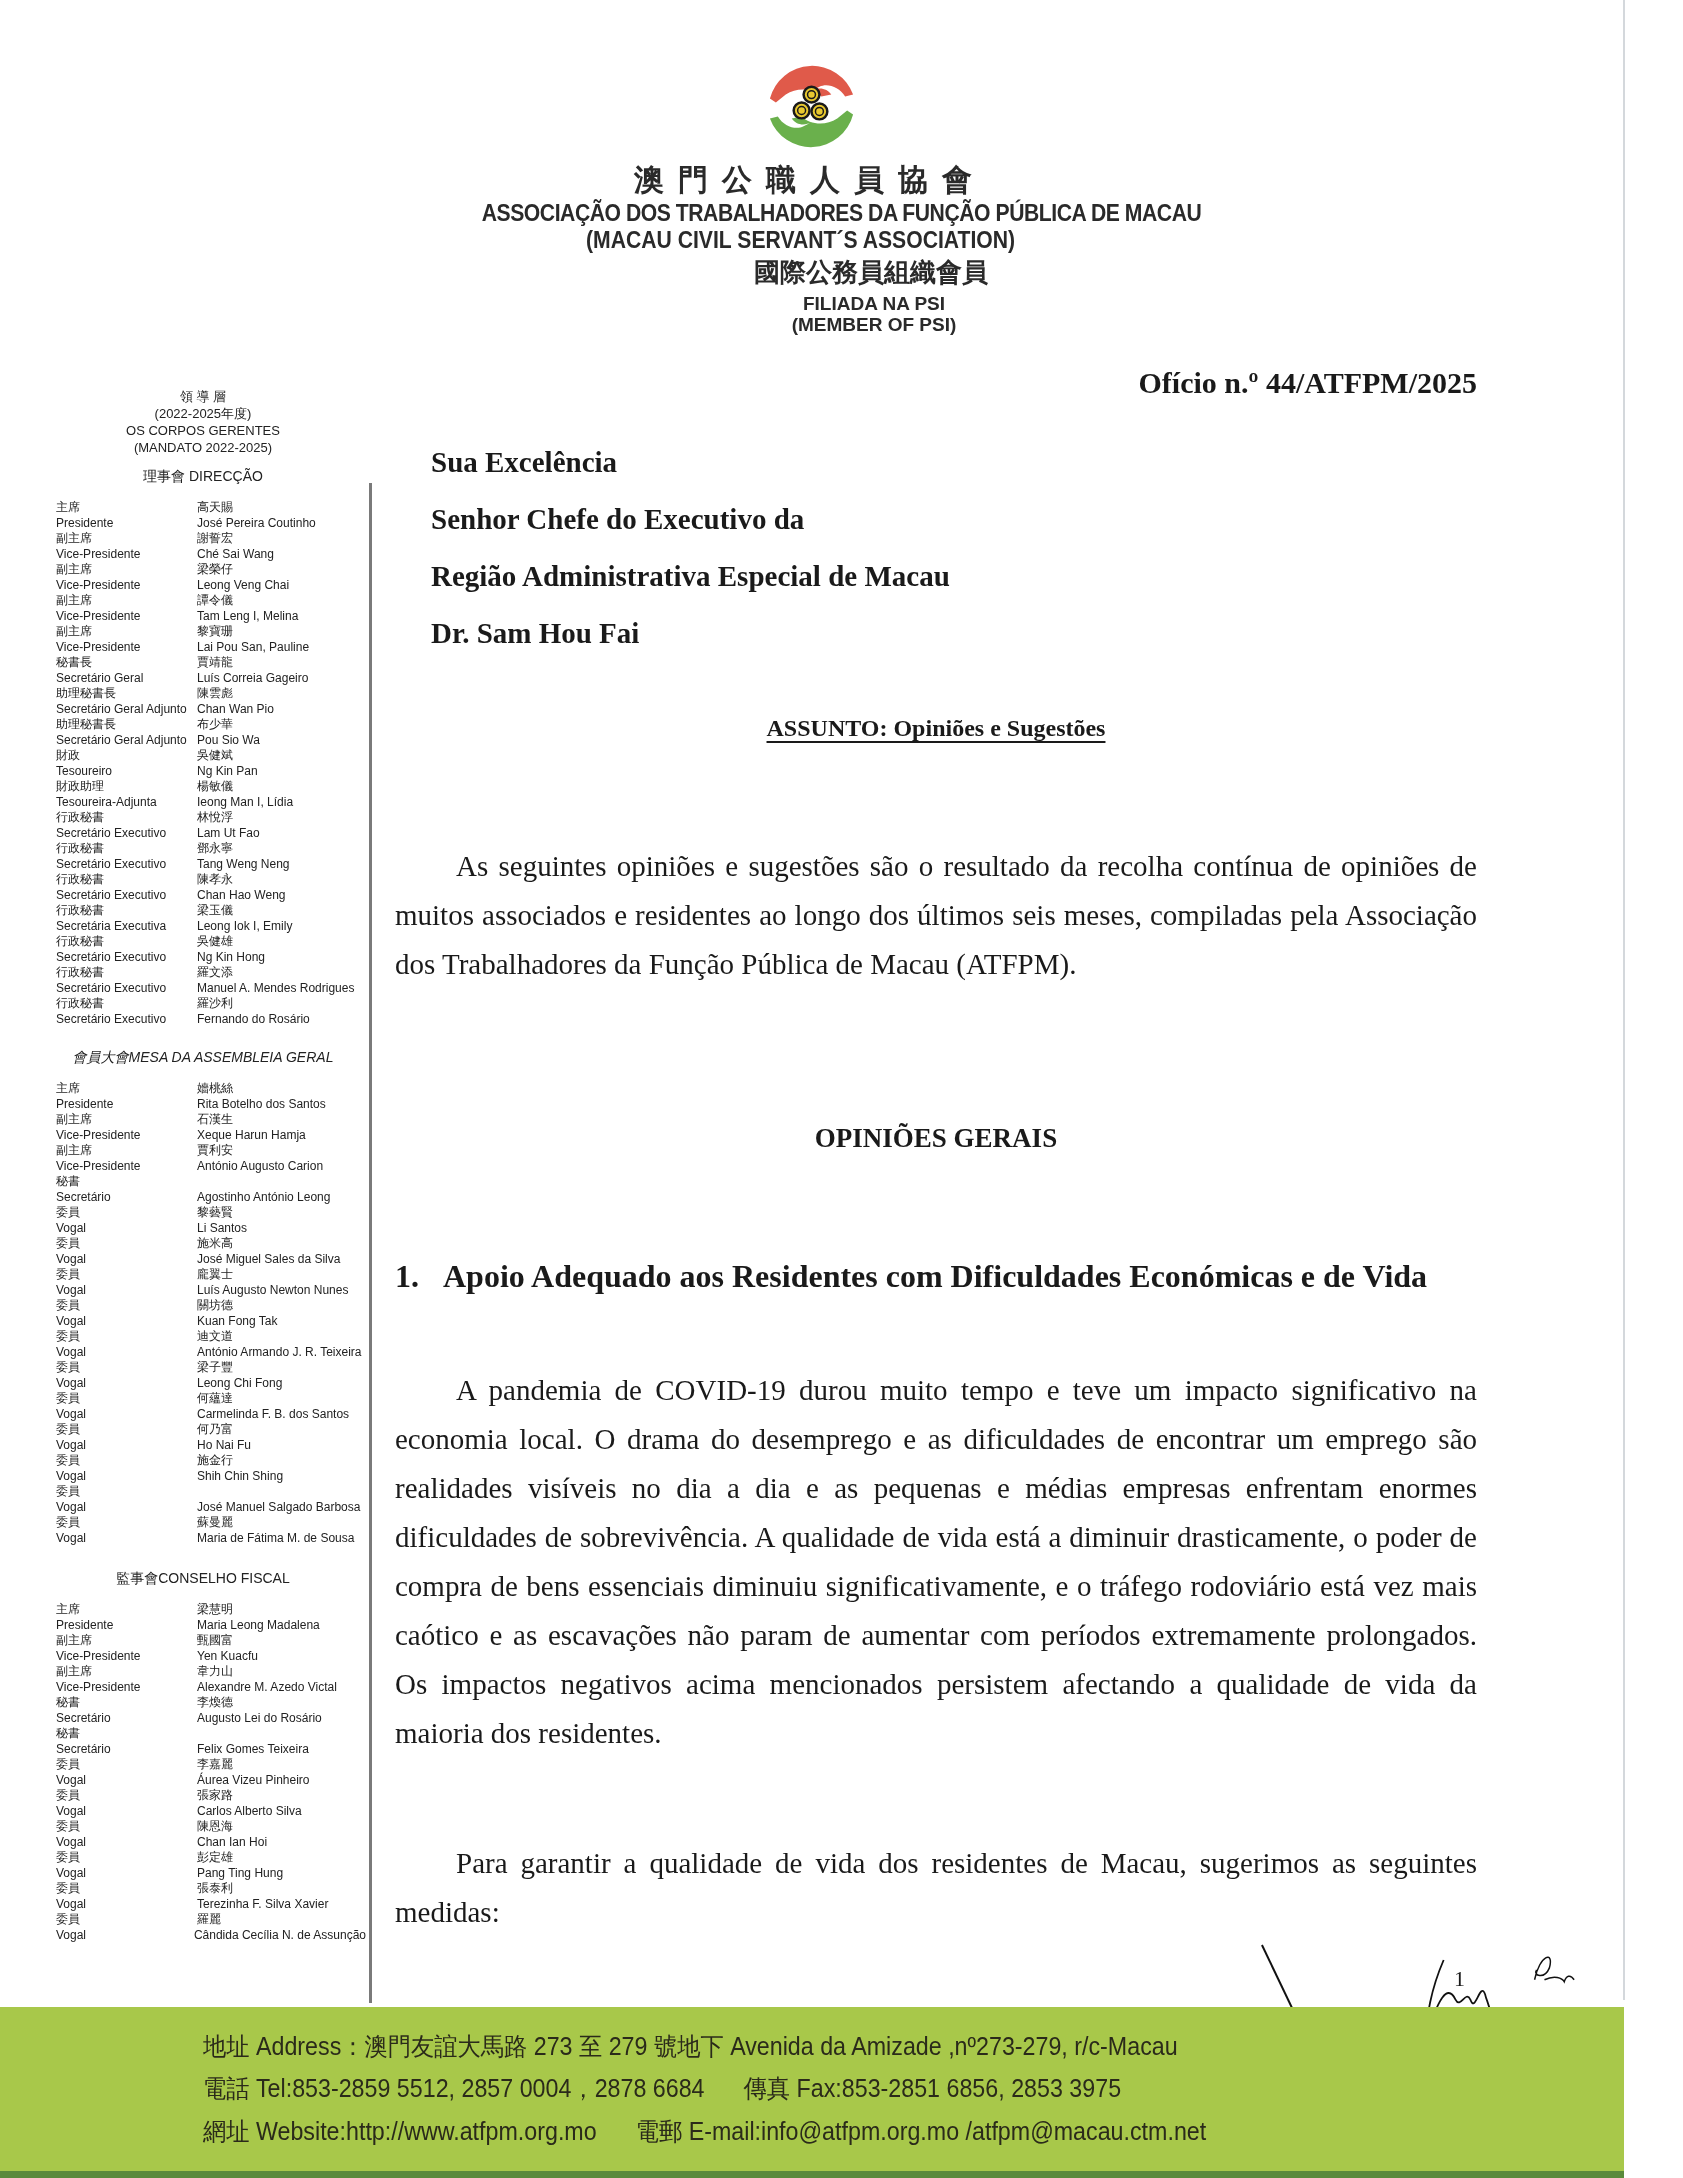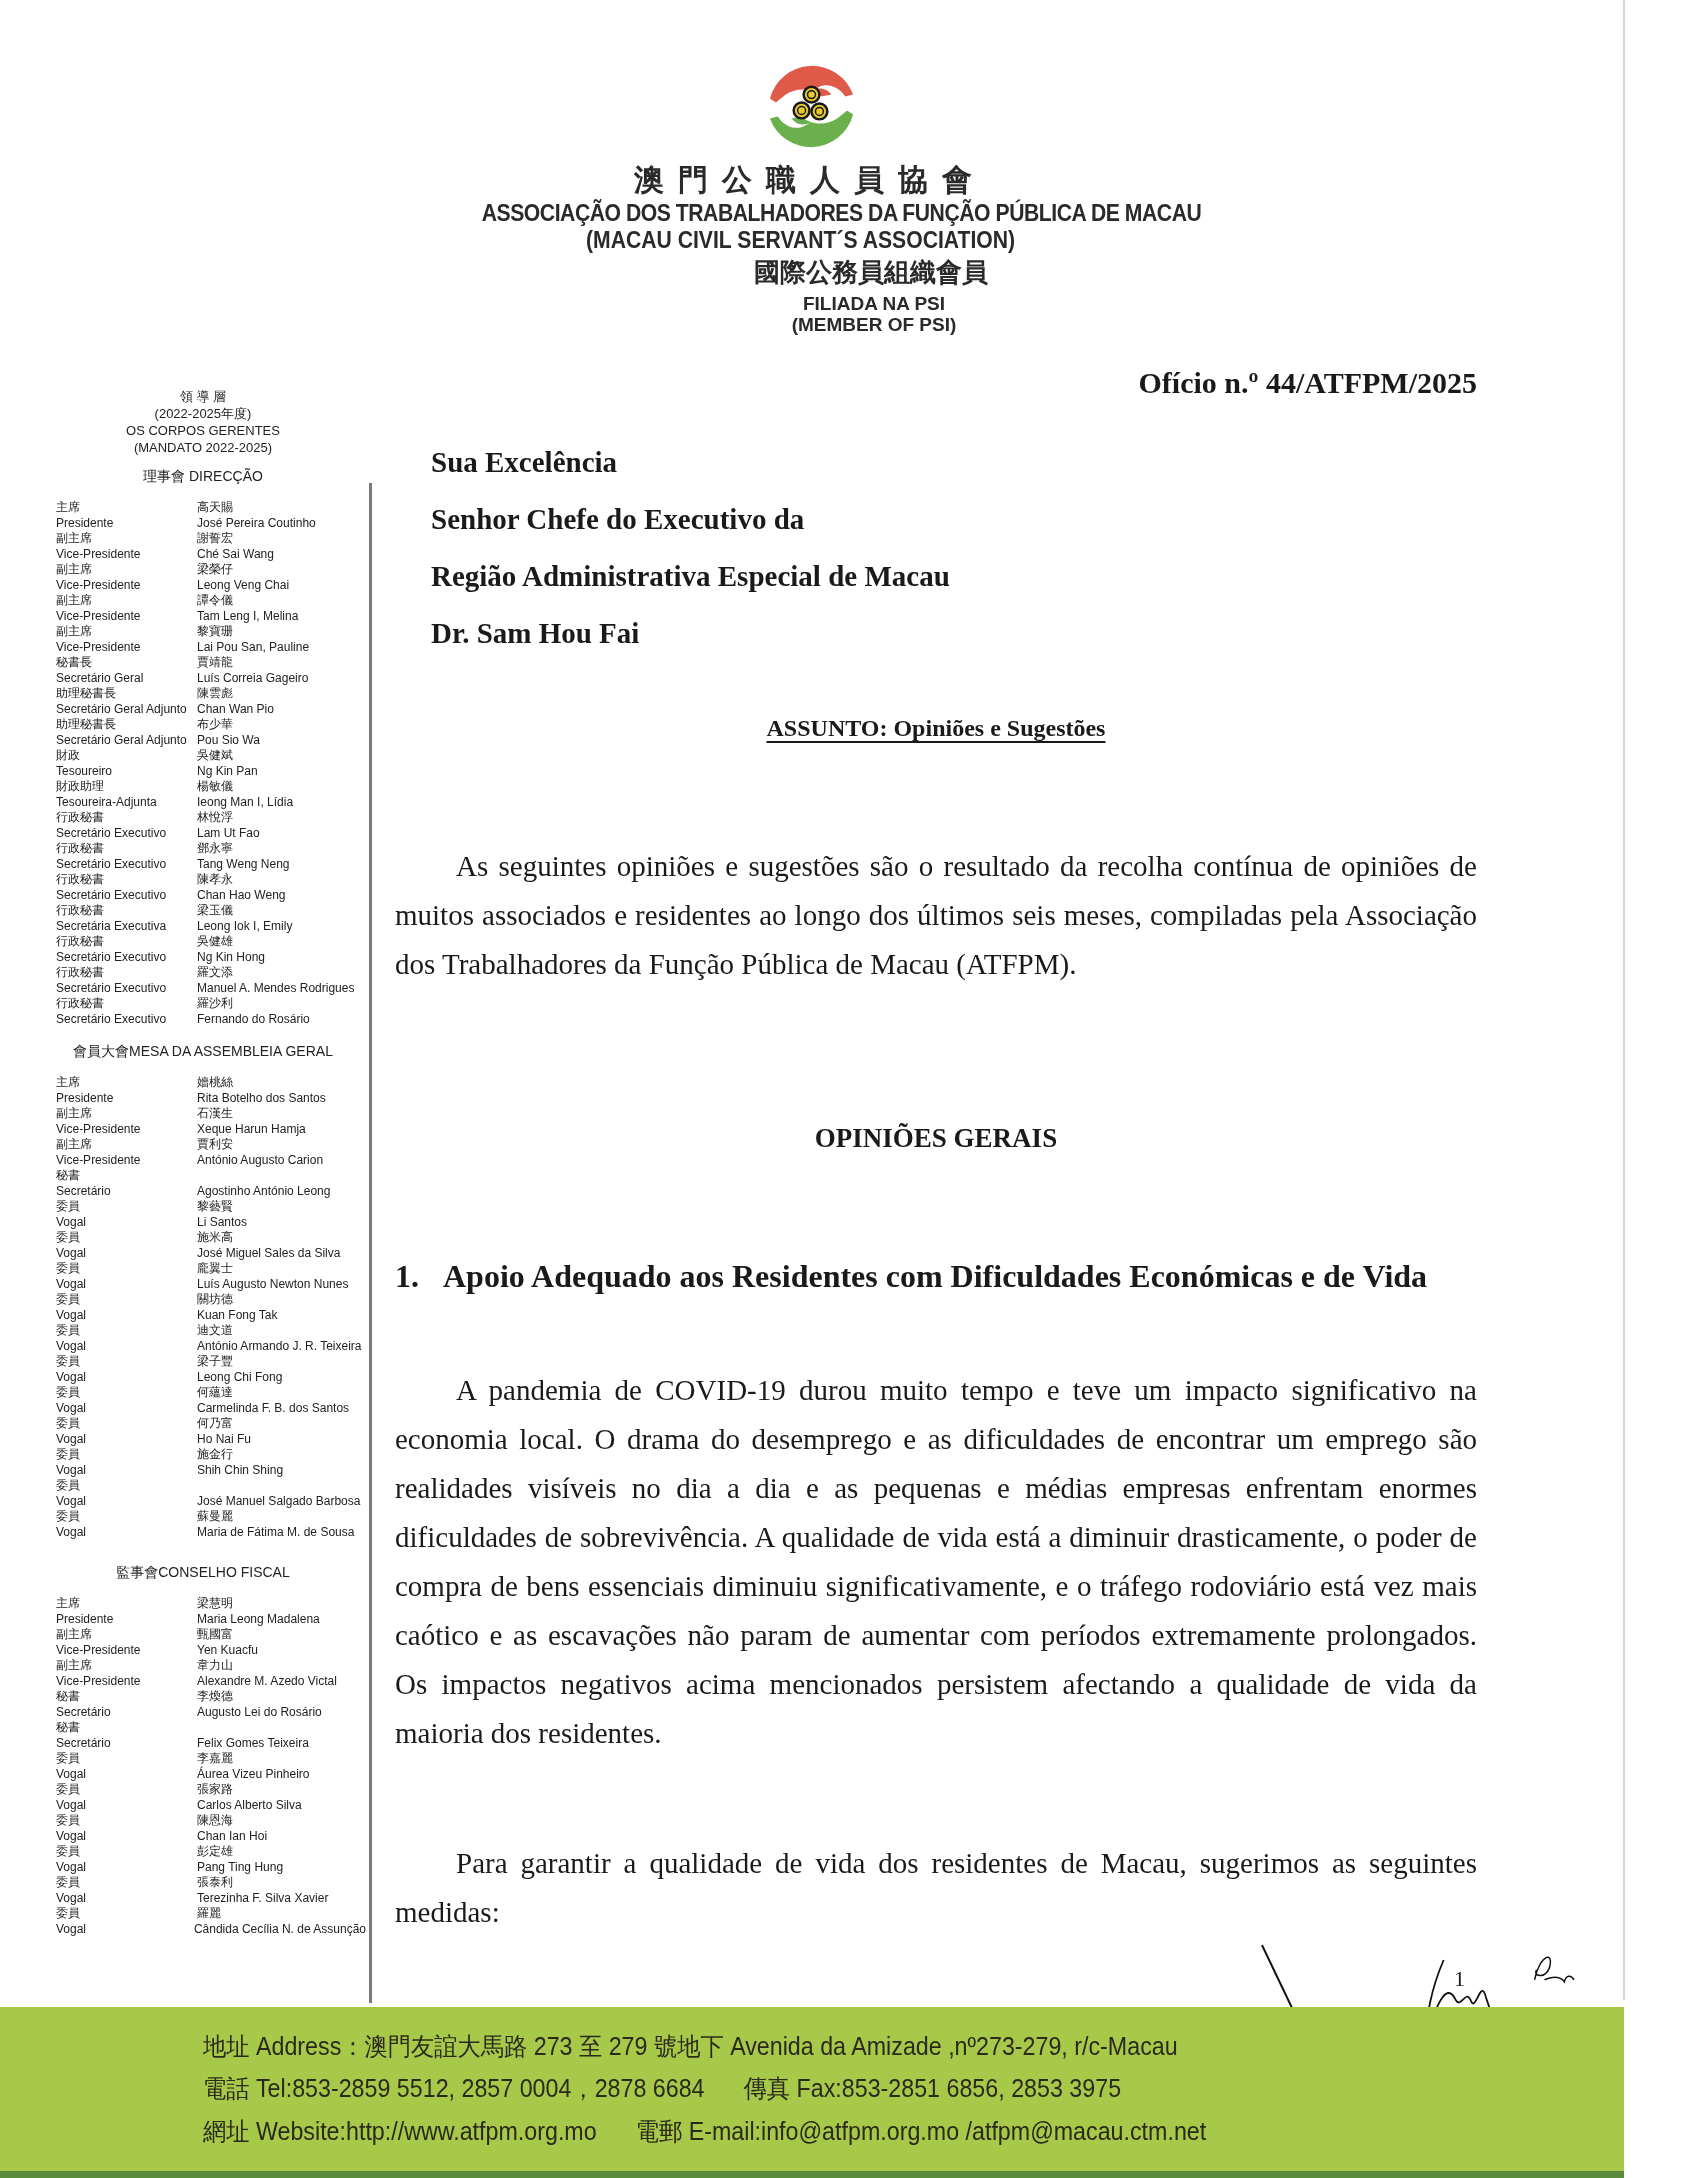--- a/index.html
+++ b/index.html
@@ -215,21 +215,21 @@
         <span class="sb-name">Manuel A. Mendes Rodrigues</span>
       </div>
       <div class="sb-row">
         <span class="sb-role">行政秘書</span>
         <span class="sb-name">羅沙利</span>
       </div>
       <div class="sb-row">
         <span class="sb-role">Secretário Executivo</span>
         <span class="sb-name">Fernando do Rosário</span>
       </div>
-      <div class="sb-section" style="margin-top: 16px;">會員大會MESA DA ASSEMBLEIA GERAL</div>
+      <div class="sb-section" style="margin-top: 22px; font-style: italic;">會員大會MESA DA ASSEMBLEIA GERAL</div>
       <div class="sb-row">
         <span class="sb-role">主席</span>
         <span class="sb-name">嬙桃絲</span>
       </div>
       <div class="sb-row">
         <span class="sb-role">Presidente</span>
         <span class="sb-name">Rita Botelho dos Santos</span>
       </div>
       <div class="sb-row">
         <span class="sb-role">副主席</span>

